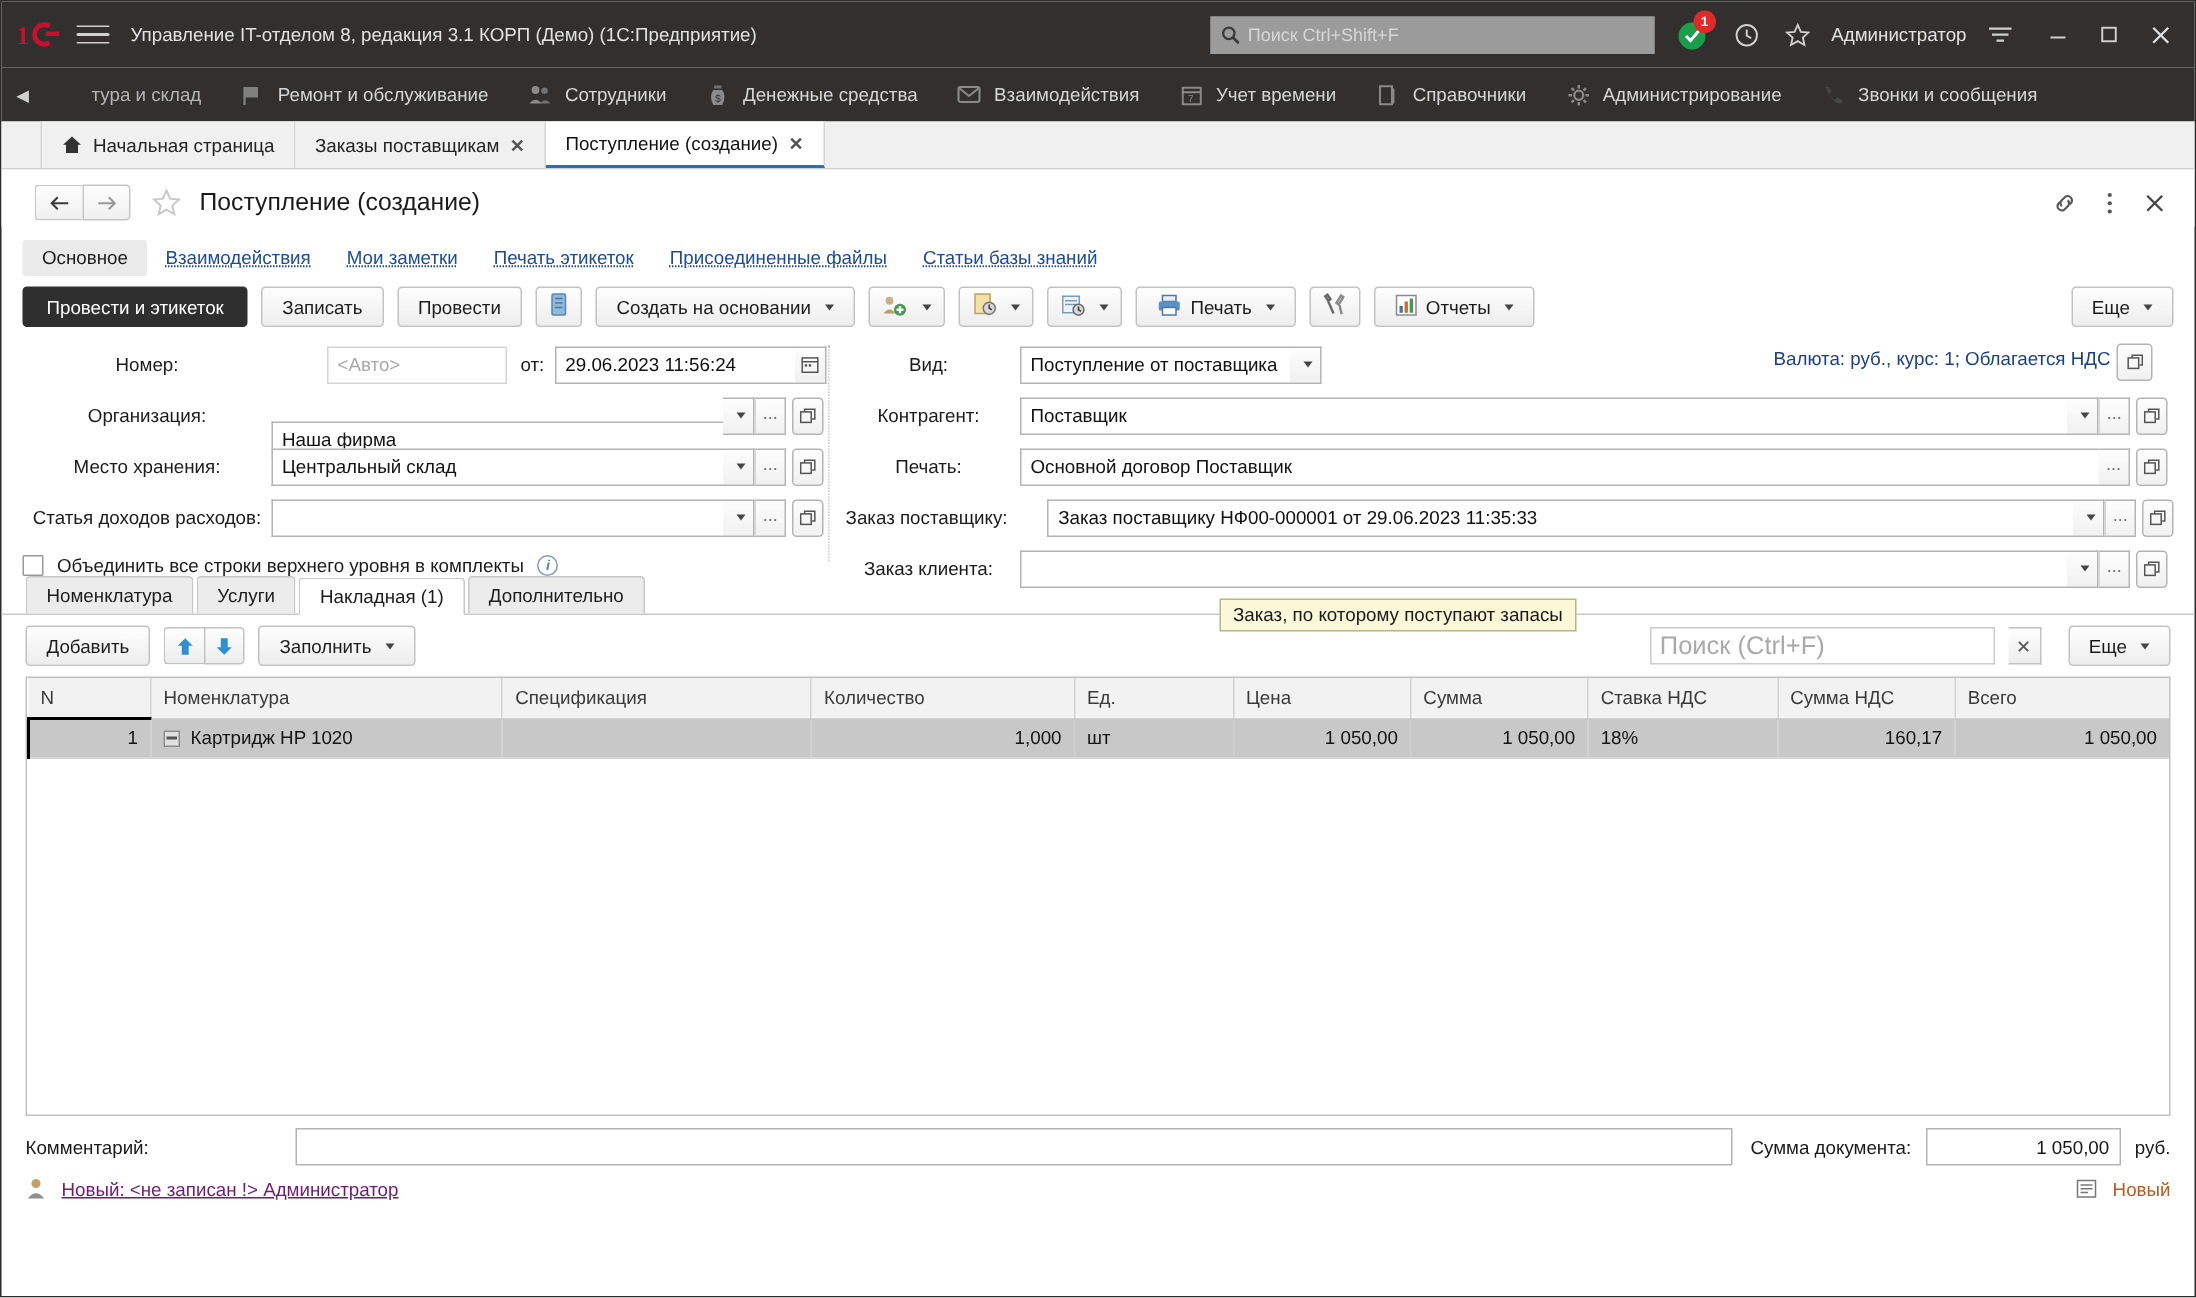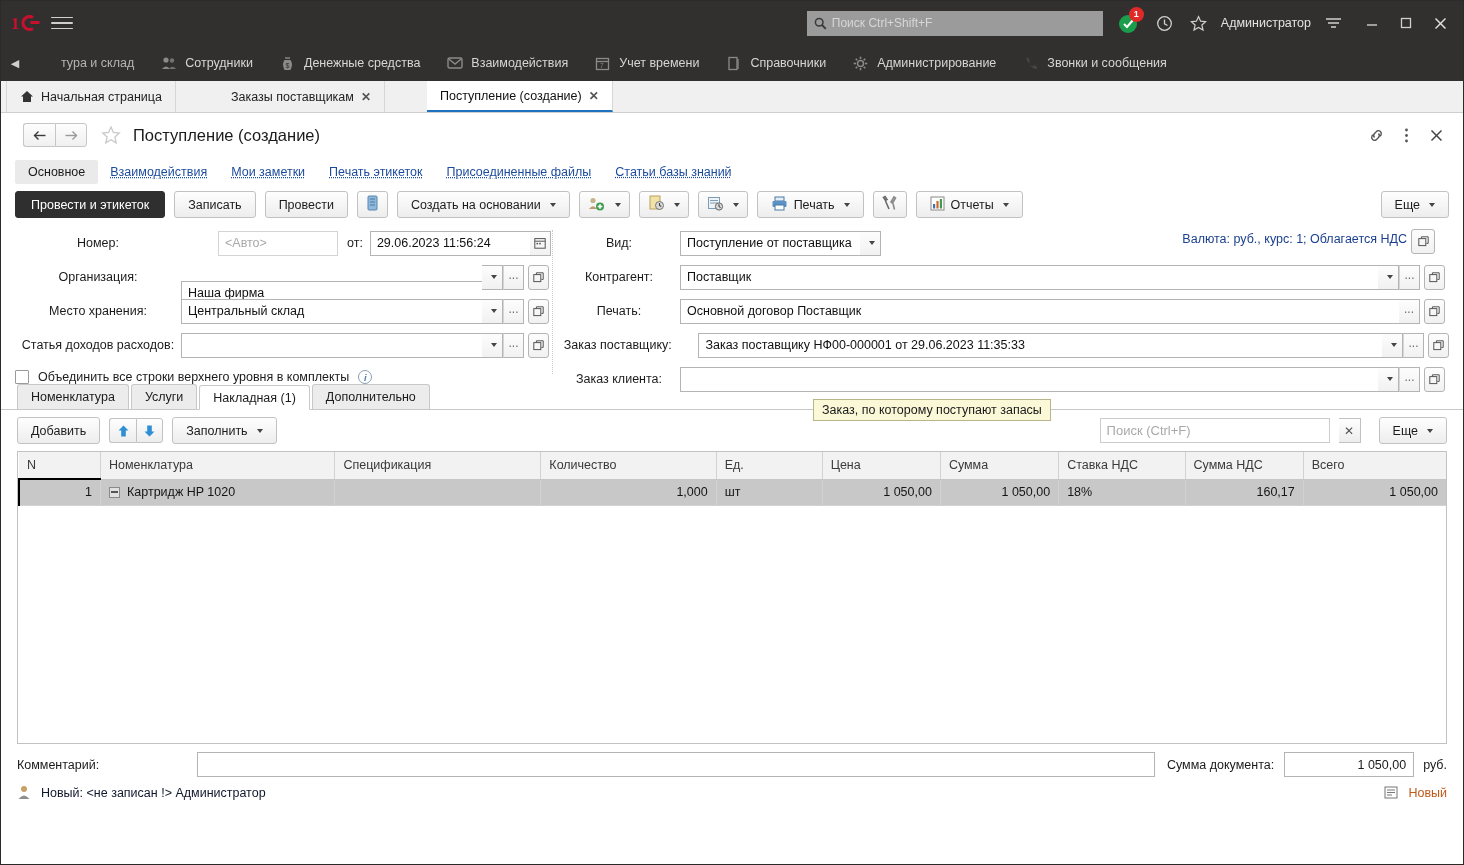--- a/index.html
+++ b/index.html
@@ -104,22 +104,21 @@
   .menu-item .mi-label { color:#d6d6d6; }
   .menu-item.partial .mi-label { color:#b4b4b4; }
   .mi-ico { width: 17px; height: 17px; display:flex; align-items:center; justify-content:center; opacity:.85;}
 
   
   .tabbar {
     height: 32px;
     background: #f0f0f0;
     border-bottom: 1px solid #cfcfcf;
     display: flex; align-items: flex-end;
-    padding-left: 5px;
-    gap: 42px;
+    padding-left: 26px;
   }
   .tab {
     height: 31px;
     display: flex; align-items: center; gap: 7px;
     padding: 0 13px;
     font-size: 12.5px;
     color: #222;
     border-right: 1px solid #d6d6d6;
     background: #f0f0f0;
     white-space: nowrap;
@@ -301,21 +300,21 @@
     border:1px solid #c2c2c2;
     background: linear-gradient(#fefefe,#ededed);
     display:flex;align-items:center;justify-content:center;
   }
   .arrowbtn.l { border-radius:3px 0 0 3px; border-right:none; }
   .arrowbtn.r { border-radius:0 3px 3px 0; }
   .tbl-search {
     width: 230px; height: 25px;
     border: 1px solid #cccccc; background:#fff;
     display:flex; align-items:center; padding:0 6px;
-    font-size:13px; color:#a9a9a9;
+    font-size:17px; color:#a9a9a9;
   }
   .tbl-search-x {
     width: 22px; height:25px; border:1px solid #c2c2c2; border-left:none;
     background: linear-gradient(#fefefe,#ededed);
     display:flex;align-items:center;justify-content:center; color:#555; font-size:12px;
   }
 
   
   .gridwrap {
     margin: 0 16px;
@@ -380,21 +379,21 @@
     font-size:12.5px;
   }
   .rub { font-size:12.5px; margin-left:9px; }
 
   .statusbar {
     display:flex; align-items:center;
     padding: 8px 16px 0 16px;
   }
   .status-user-ico { margin-right: 10px; display:flex; }
   .status-link {
-    font-size: 12.5px; color:#0f172a; 
+    font-size: 12.5px; color:#701a75; text-decoration: underline;
   }
   .sb-spacer { flex:1 1 auto; }
   .status-doc-ico { margin-right: 10px; display:flex; color:#5a5a5a;}
   .status-new { font-size:12.5px; color:#c05a19; }
 </style>
 </head>
 <body>
 
 <div id="app">
 
@@ -404,20 +403,21 @@
         <text x="0" y="17" font-family="Liberation Serif, serif" font-size="17" font-weight="bold" fill="#c8102e">1</text>
         <path d="M22 5.5 A6.5 6.5 0 1 0 22 16.5" stroke="#c8102e" stroke-width="3.2" fill="none"></path>
         <rect x="19.5" y="9" width="9" height="3" fill="#c8102e"></rect>
       </svg>
     </div>
     <div class="hamburger">
       <i></i>
         <i></i>
         <i></i>
     </div>
+    <div class="app-title">Управление IT-отделом 8, редакция 3.1 КОРП (Демо)  (1С:Предприятие)</div>
     <div class="tb-spacer"></div>
     <div class="search-box">
       <span class="mag">
         <svg width="13" height="13" viewBox="0 0 13 13">
             <circle cx="5.2" cy="5.2" r="3.8" stroke="#3a3a3a" stroke-width="1.5" fill="none"></circle>
             <line x1="8" y1="8" x2="11.8" y2="11.8" stroke="#3a3a3a" stroke-width="1.8"></line>
           </svg>
       </span>
       <span>Поиск Ctrl+Shift+F</span>
     </div>
@@ -463,20 +463,29 @@
           <line x1="12.5" y1="2.5" x2="2.5" y2="12.5" stroke="#e0e0e0" stroke-width="1.5"></line>
         </svg>
     </div>
   </div>
 
   <div class="menubar">
     <div class="menu-scroll-arrow">◀</div>
     <div class="menu-item partial">
       <span class="mi-ico"></span>
       <span class="mi-label">тура и склад</span>
+    </div>
+    <div class="menu-item">
+      <span class="mi-ico">
+        <svg width="15" height="15" viewBox="0 0 15 15">
+            <rect x="2" y="2" width="9" height="7" fill="#8e8e8e"></rect>
+            <line x1="2" y1="2" x2="2" y2="14" stroke="#8e8e8e" stroke-width="1.5"></line>
+          </svg>
+      </span>
+      <span class="mi-label">Ремонт и обслуживание</span>
     </div>
     <div class="menu-item">
       <span class="mi-ico">
         <svg width="16" height="14" viewBox="0 0 16 14">
             <circle cx="5" cy="4" r="2.6" fill="#9a9a9a"></circle>
             <circle cx="11" cy="4.5" r="2.2" fill="#7d7d7d"></circle>
             <path d="M1 13 q4 -5 8 0z" fill="#9a9a9a"></path>
             <path d="M8 13 q3.5 -4.5 7 0z" fill="#7d7d7d"></path>
           </svg>
       </span>

